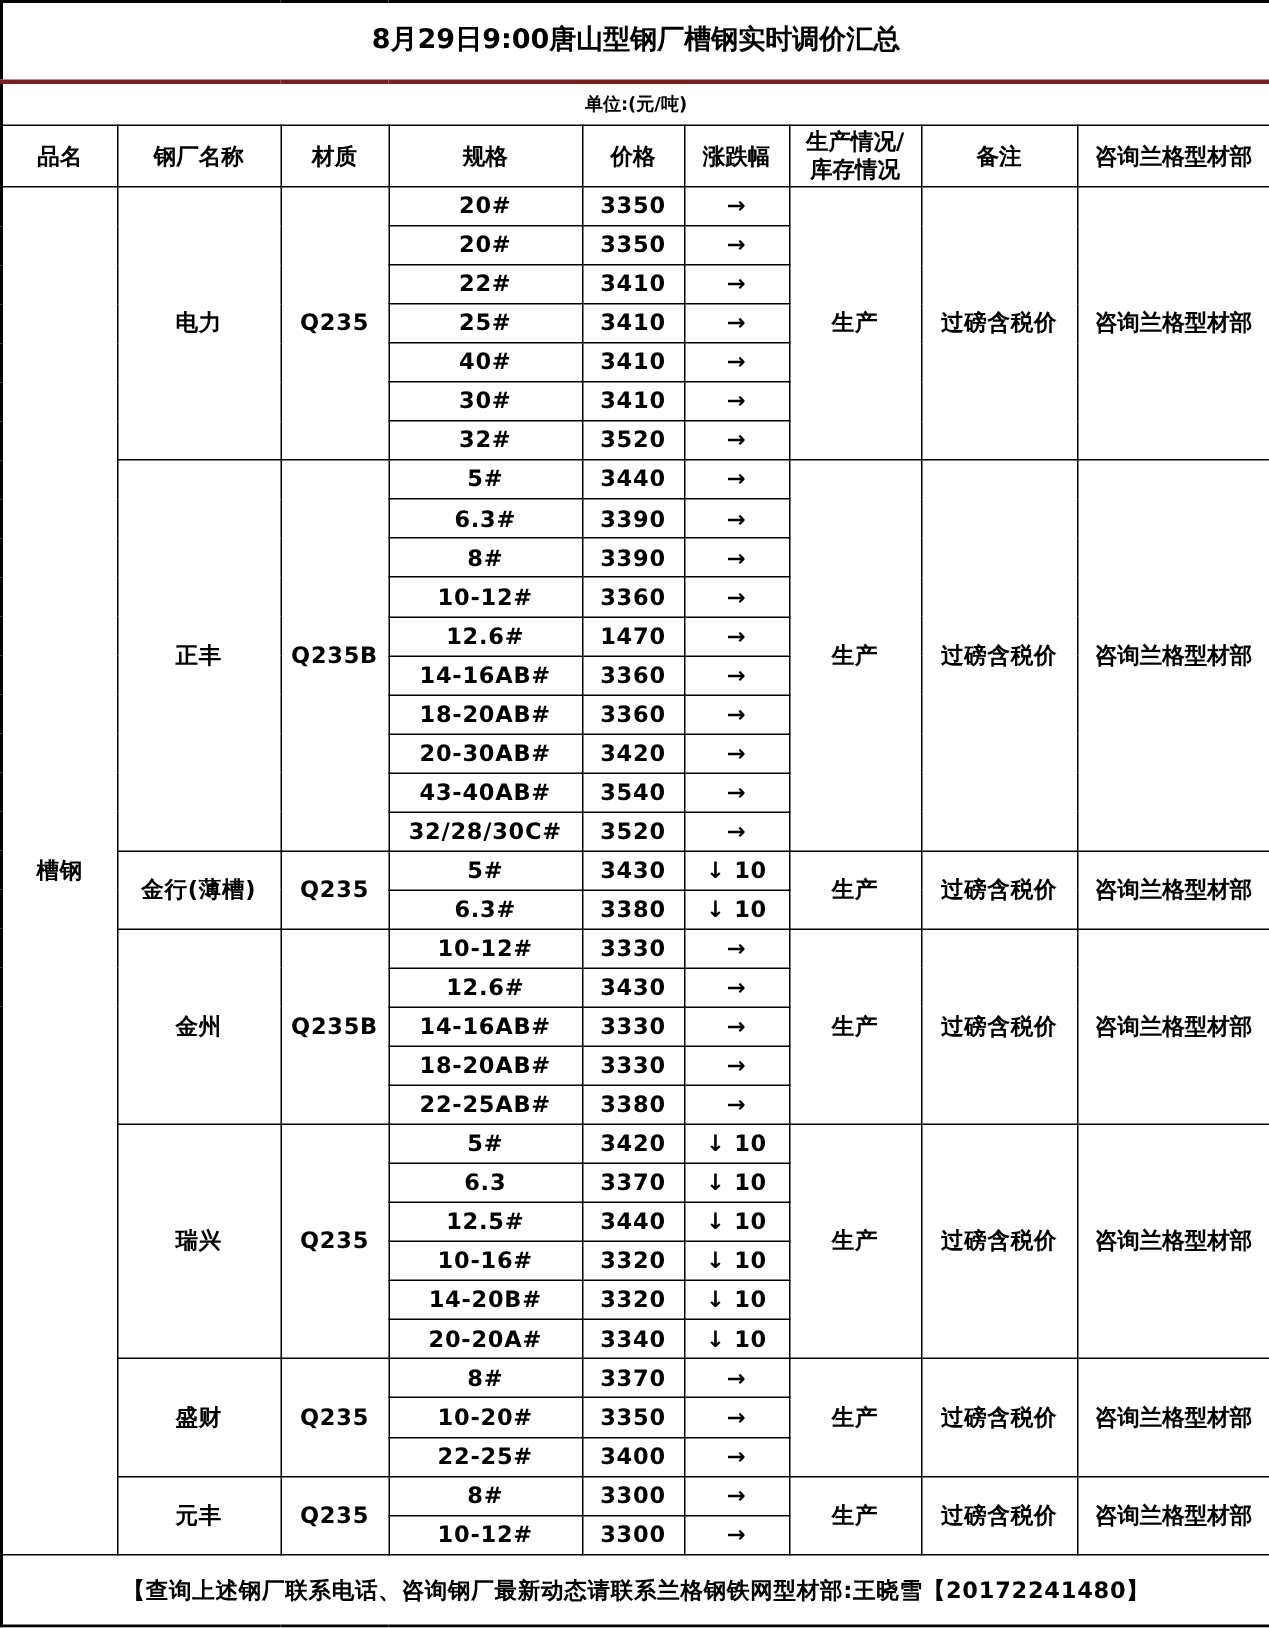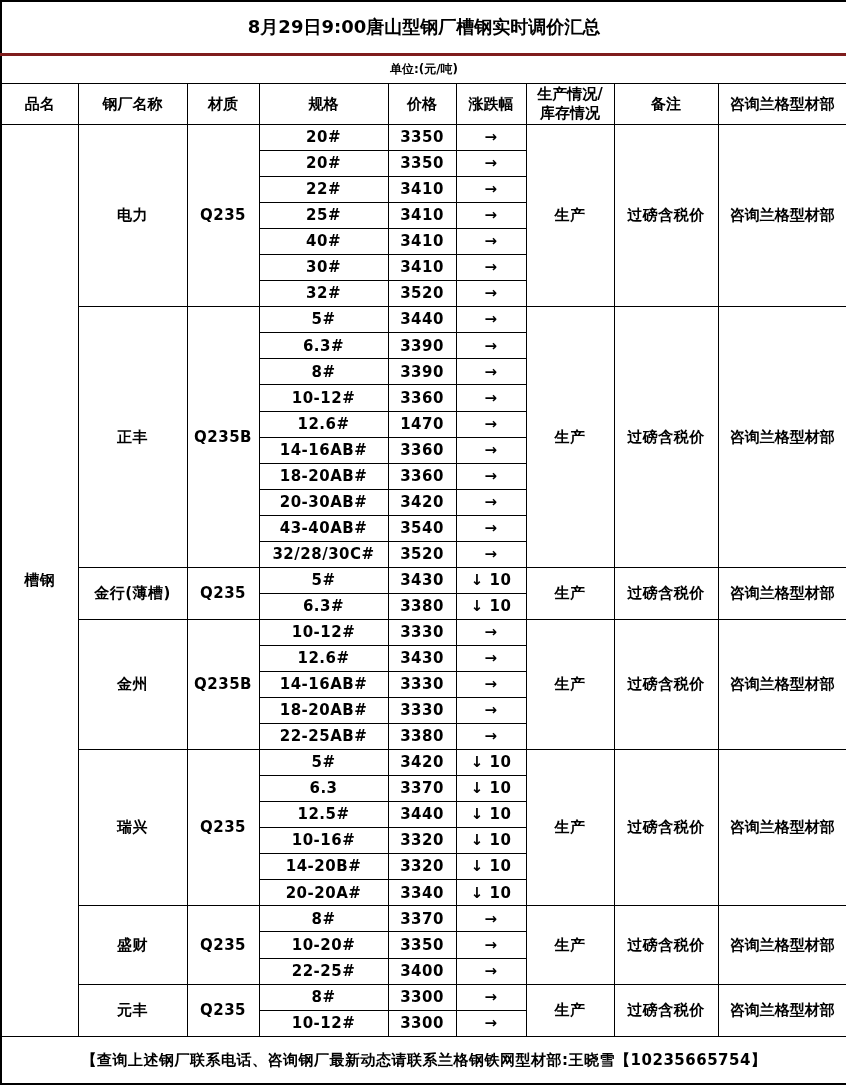--- a/index.html
+++ b/index.html
@@ -303,17 +303,17 @@
           <td class="contact-cell" rowspan="2">咨询兰格型材部</td>
         </tr>
         <tr>
           <td class="spec-cell">10-12#</td>
           <td class="price-cell">3300</td>
           <td class="change-cell">→</td>
         </tr>
       </tbody>
     <tfoot>
       <tr>
-        <td colspan="9">【查询上述钢厂联系电话、咨询钢厂最新动态请联系兰格钢铁网型材部:王晓雪【10235665754】</td>
+        <td colspan="9">【查询上述钢厂联系电话、咨询钢厂最新动态请联系兰格钢铁网型材部:王晓雪【20172241480】</td>
       </tr>
     </tfoot>
   </table>
 </div>
 
 </body></html>

